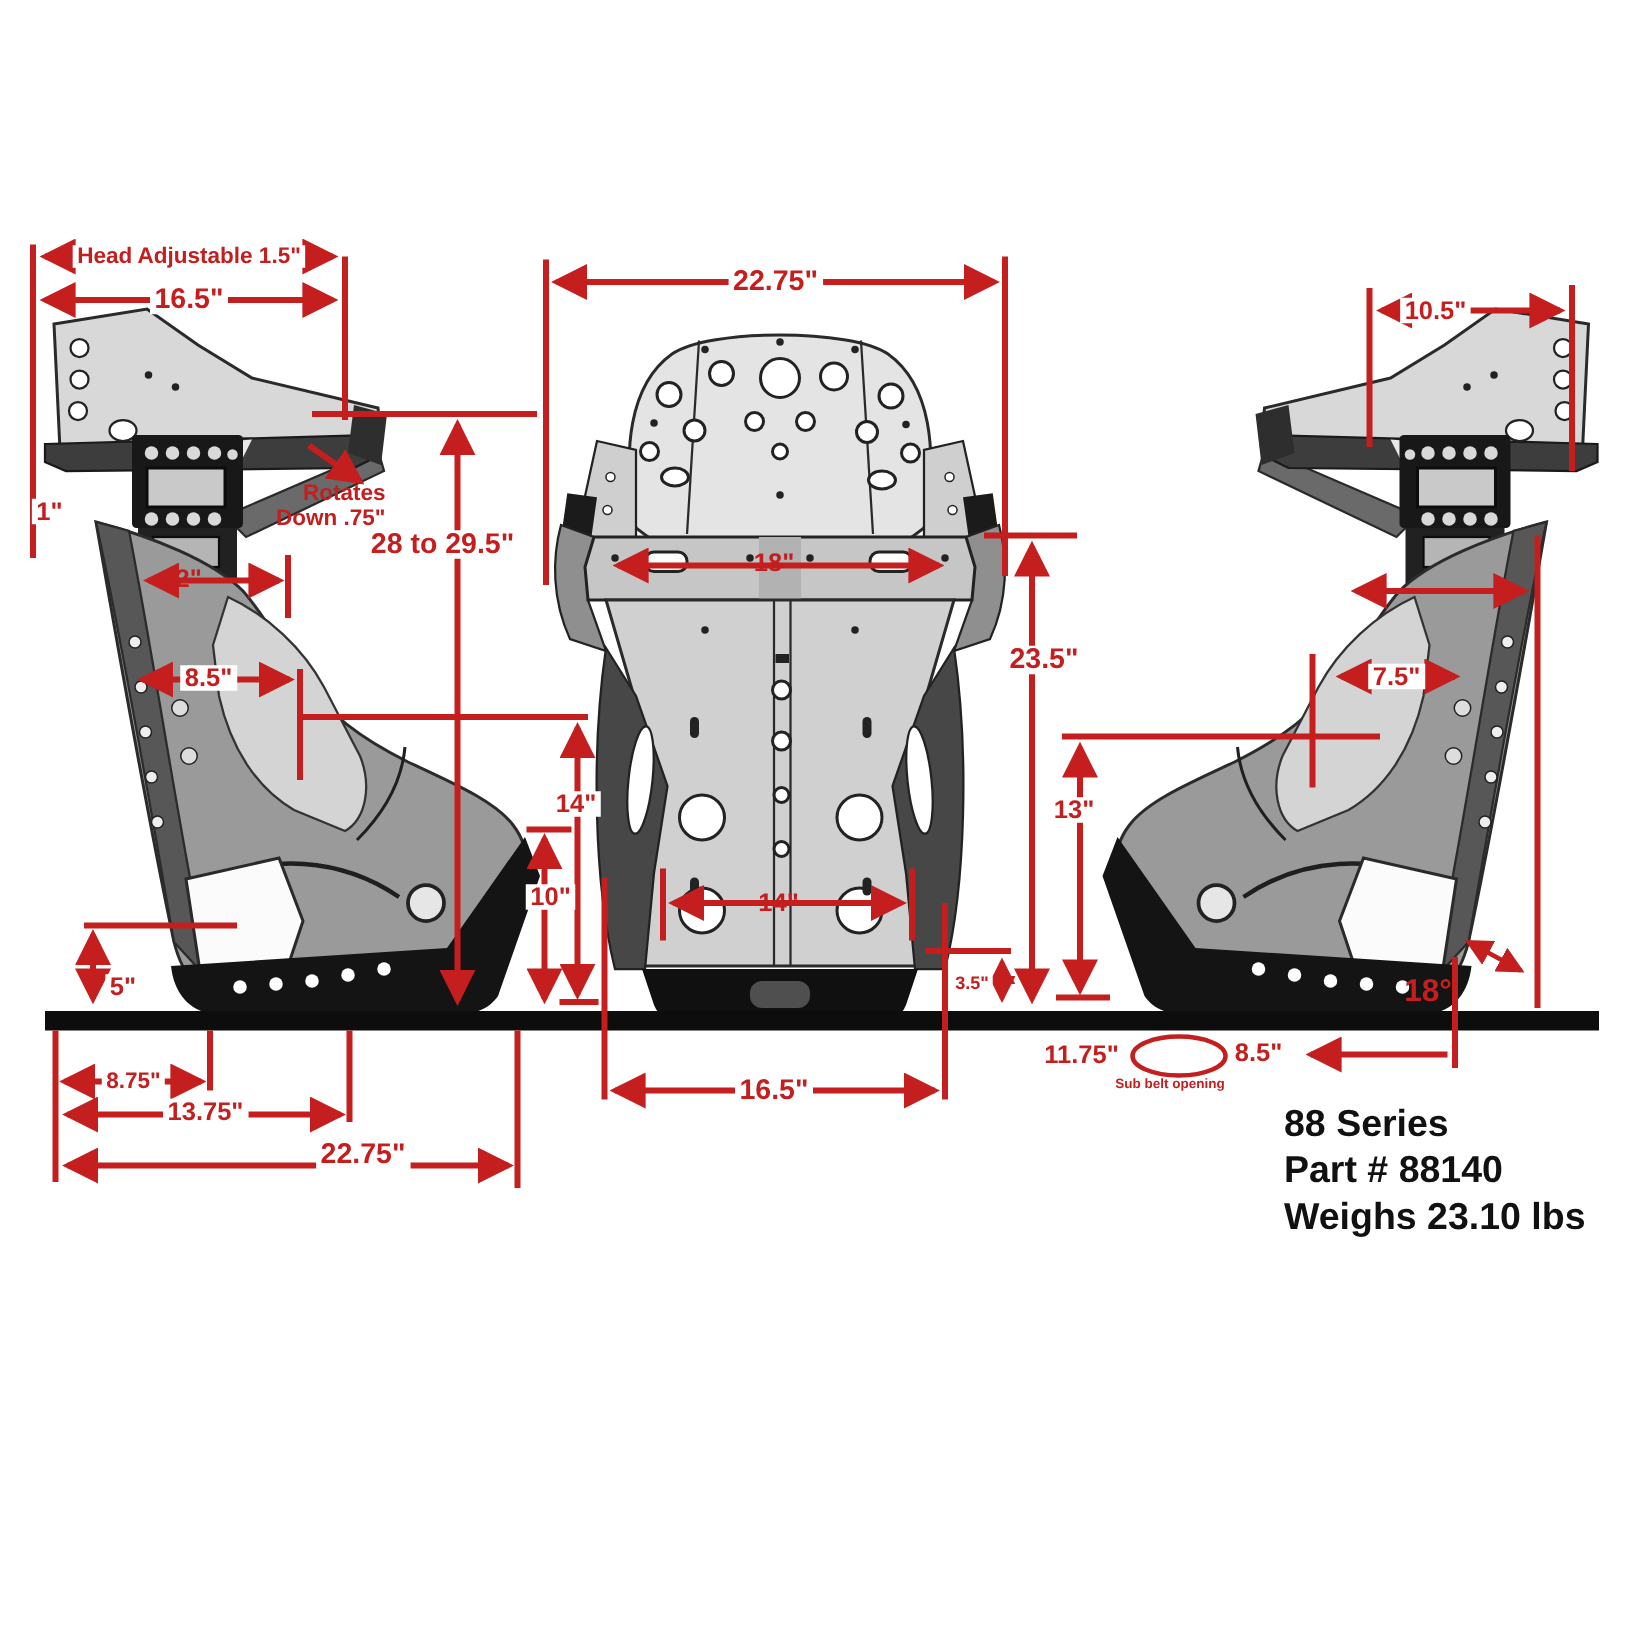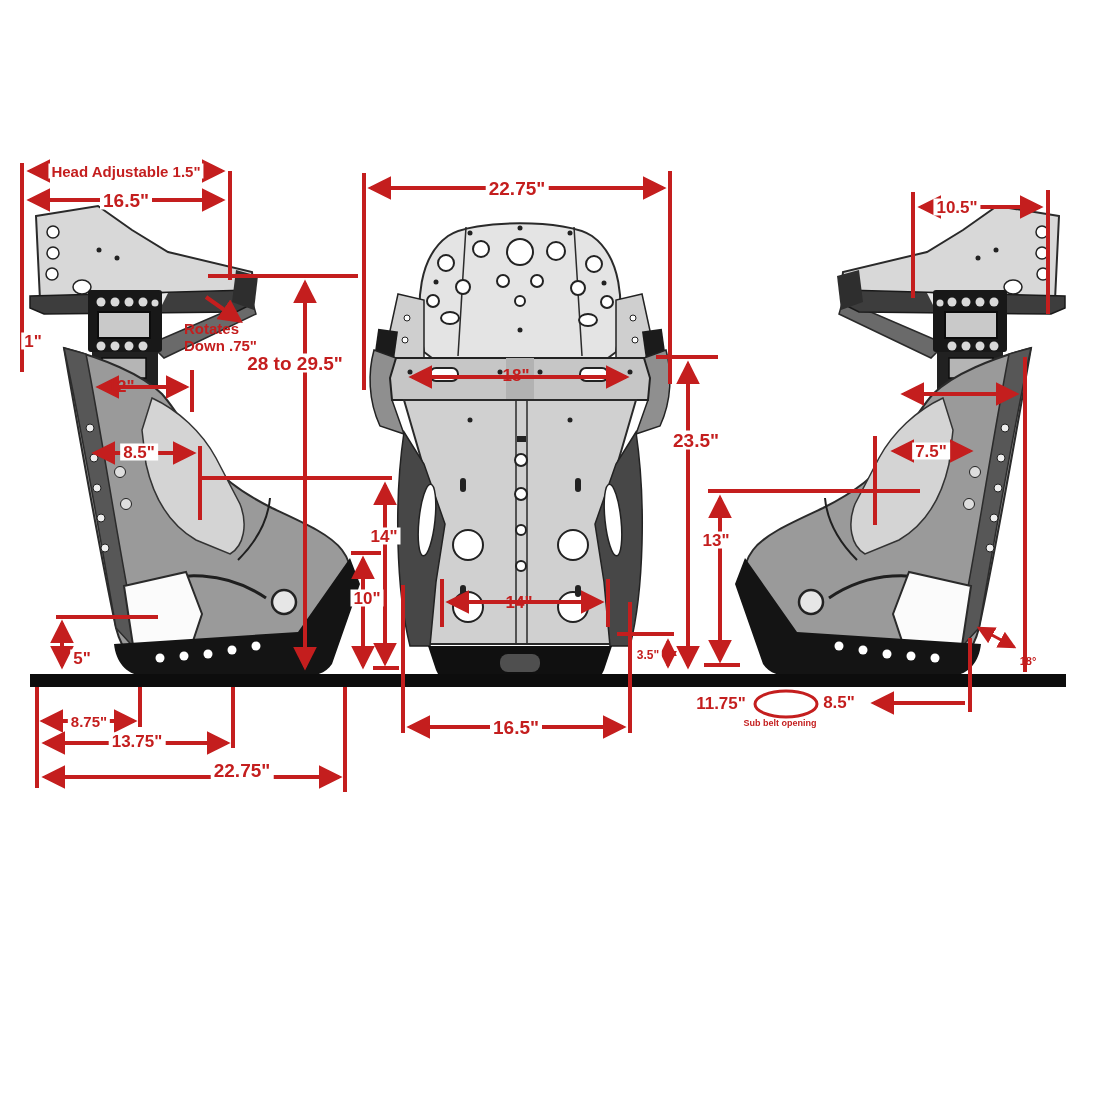--- a/index.html
+++ b/index.html
@@ -2,21 +2,21 @@
 <html><head>
 <meta charset="utf-8">
 <style>
   html,body{margin:0;padding:0;background:#fff;}
   .stage{position:relative;width:1100px;height:1100px;background:#fff;overflow:hidden;
          font-family:"Liberation Sans",sans-serif;}
   svg.draw{position:absolute;left:0;top:0;}
   .dl{position:absolute;transform:translate(-50%,-50%);color:#c41e1e;font-weight:bold;
       white-space:nowrap;line-height:1;letter-spacing:0;}
   .dl.bg{background:#fff;padding:0 3px;}
-  .dl.tl{transform:none;white-space:pre-line;text-align:left;line-height:17px;}
+  .dl.tl{transform:none;white-space:pre-line;text-align:right;line-height:17px;}
   .info{position:absolute;color:#111;font-weight:bold;font-size:25px;line-height:31px;
         white-space:nowrap;}
 </style>
 </head>
 <body>
 
 <div class="stage">
 
 <svg class="draw" width="1100" height="1100" viewBox="0 0 1100 1100">
   <defs>
@@ -230,16 +230,21 @@
 <div class="dl bg" style="left:696px;top:440px;font-size:19px">23.5"</div>
 <div class="dl" style="left:519px;top:602px;font-size:17px">14"</div>
 <div class="dl bg" style="left:648px;top:655px;font-size:12px">3.5"</div>
 <div class="dl bg" style="left:516px;top:727px;font-size:19px">16.5"</div>
 <div class="dl bg" style="left:716px;top:540px;font-size:17px">13"</div>
 <div class="dl" style="left:721px;top:703px;font-size:17px">11.75"</div>
 <div class="dl" style="left:839px;top:702px;font-size:17px">8.5"</div>
 <div class="dl" style="left:780px;top:723px;font-size:9px">Sub belt opening</div>
 <div class="dl bg" style="left:957px;top:207px;font-size:17px">10.5"</div>
 <div class="dl bg" style="left:931px;top:451px;font-size:17px">7.5"</div>
-<div class="dl" style="left:1028px;top:661px;font-size:11px">18°</div>
-
-
+<div class="dl" style="left:952px;top:661px;font-size:21px">18°</div>
+
+<div class="info" style="left:856px;top:734px">
+  <div>88 Series</div>
+  <div>Part # 88140</div>
+  <div>Weighs 23.10 lbs</div>
 </div>
 
+</div>
+
 </body></html>

